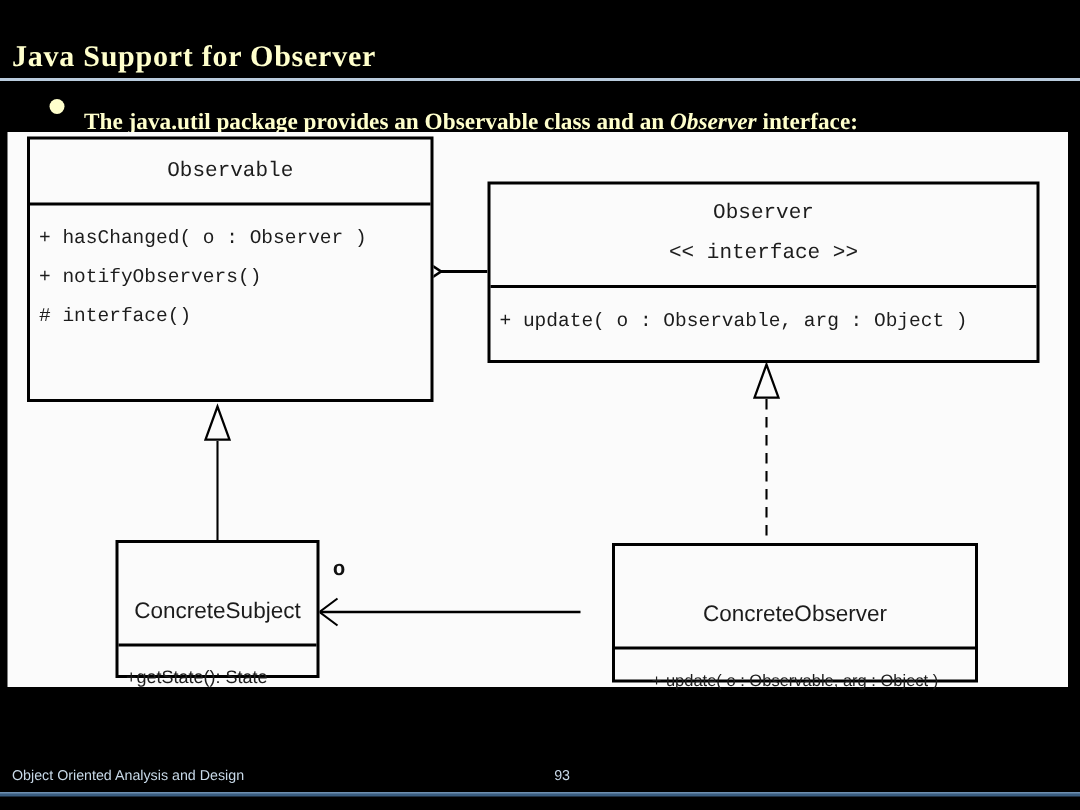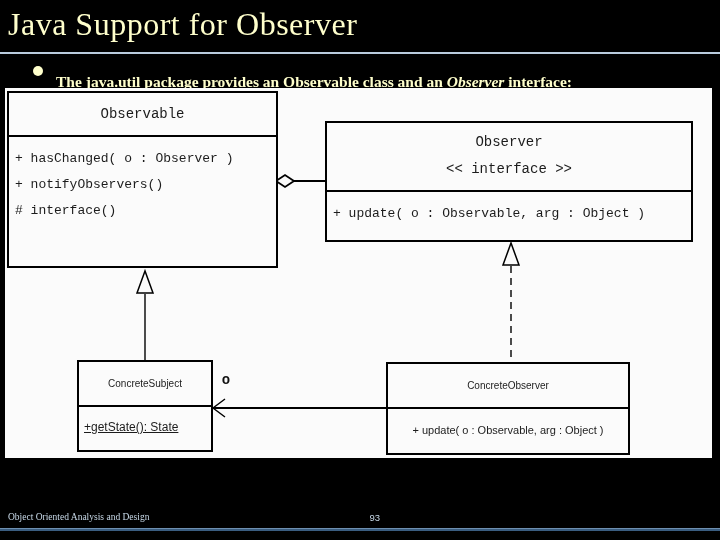--- a/index.html
+++ b/index.html
@@ -1,55 +1,55 @@
 <!DOCTYPE html>
 <html><head>
 <meta charset="utf-8">
 <style>
   html,body{margin:0;padding:0;background:#000;}
   .slide{position:relative;width:720px;height:540px;background:#000;overflow:hidden;
          font-family:"Liberation Serif",serif;}
-  .title{position:absolute;left:8px;top:4px;width:700px;font-size:32px;line-height:40px;
-         color:#FFFFCC;letter-spacing:.5px;}
+  .title{position:absolute;left:8px;top:18px;width:700px;font-size:20px;line-height:40px;
+         color:#FFFFCC;letter-spacing:.5px;font-weight:bold;}
   .title-rule{position:absolute;left:0;top:52px;width:720px;height:2px;background:#B9CBDD;}
   .bullet-dot{position:absolute;left:33px;top:66px;width:10px;height:10px;border-radius:50%;
          background:#FFFFCC;}
   .bullet-text{position:absolute;left:56px;top:72px;width:656px;font-size:15.5px;line-height:20px;
          font-weight:bold;color:#FFFFCC;}
   .bullet-text em{font-style:italic;font-weight:bold;}
 
   
   .canvas{position:absolute;left:5px;top:88px;width:707px;height:370px;background:#FBFBFB;}
   .connectors{position:absolute;left:0;top:0;pointer-events:none;}
   .ubox{position:absolute;box-sizing:border-box;border:2px solid #000;background:#FBFBFB;color:#1C1C1C;}
   .mono{font-family:"Liberation Mono",monospace;}
   .sans{font-family:"Liberation Sans",sans-serif;}
   .uhead{height:42px;border-bottom:2px solid #000;display:flex;align-items:center;
          justify-content:center;font-size:14px;}
   .uhead2{height:69px;border-bottom:2px solid #000;text-align:center;padding-top:6px;
          font-size:14px;line-height:27px;box-sizing:border-box;}
   .ubody{padding-top:9px;}
   .urow{height:26px;line-height:26px;padding-left:6px;font-size:13px;white-space:nowrap;}
-  .box-observable{left:2px;top:3px;width:271px;height:177px;}
+  .box-observable{left:13px;top:3px;width:271px;height:177px;}
   .box-observer{left:320px;top:33px;width:368px;height:121px;}
   .box-observer .ubody{padding-top:0;}
   .box-observer .urow{height:44px;line-height:44px;}
   .chead{height:43px;border-bottom:2px solid #000;display:flex;align-items:center;
-         justify-content:center;font-size:10px;}
+         justify-content:center;font-size:15px;margin-top:24px;}
   .box-concrete-subject{left:72px;top:272px;width:136px;height:92px;}
   .box-concrete-subject .ubody{padding-top:0;}
-  .box-concrete-subject .urow{height:41px;line-height:41px;font-size:12px;padding-left:5px;text-decoration:underline;}
-  .box-concrete-observer{left:381px;top:274px;width:244px;height:93px;}
+  .box-concrete-subject .urow{height:41px;line-height:41px;font-size:12px;padding-left:5px;}
+  .box-concrete-observer{left:403px;top:274px;width:244px;height:93px;}
   .box-concrete-observer .ubody{padding-top:0;}
   .box-concrete-observer .urow{height:42px;line-height:42px;font-size:11px;padding-left:0;
          text-align:center;}
   .assoc-label{position:absolute;left:212px;top:284px;width:18px;text-align:center;
          font-family:"Liberation Mono",monospace;font-weight:bold;font-size:14px;color:#111;}
 
-  .footer-left{position:absolute;left:8px;top:512px;font-family:Liberation Serif, serif;
+  .footer-left{position:absolute;left:8px;top:512px;font-family:Liberation Sans, sans-serif;
          font-size:9.5px;color:#C8D9E8;}
   .footer-page{position:absolute;left:340px;top:512px;width:40px;text-align:right;
          font-family:"Liberation Sans",sans-serif;font-size:9.5px;color:#C8D9E8;}
   .footer-rule{position:absolute;left:0;top:528px;width:720px;height:2px;background:#3A5D80;
          border-top:1px solid #6E8FB0;}
 </style>
 </head>
 <body>
 
 <div class="slide">

